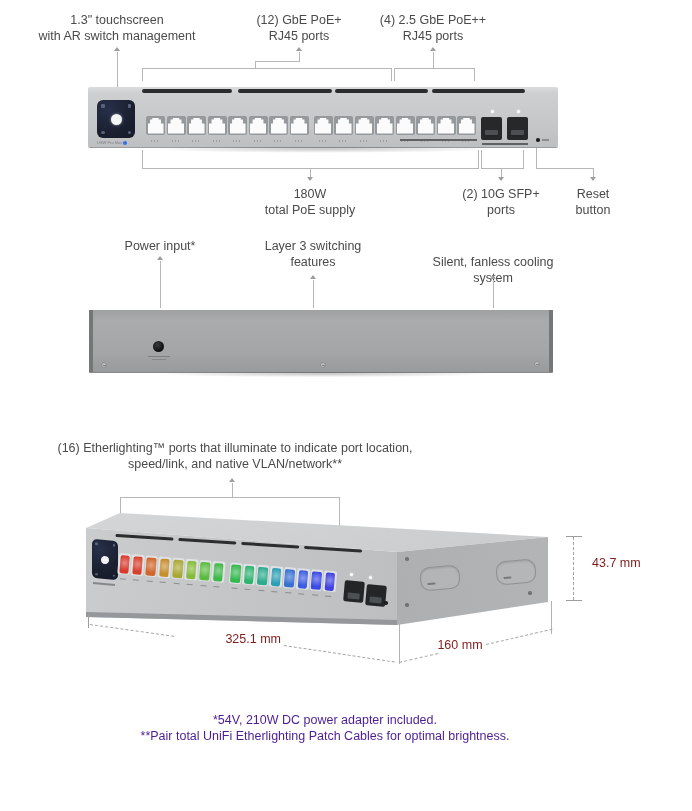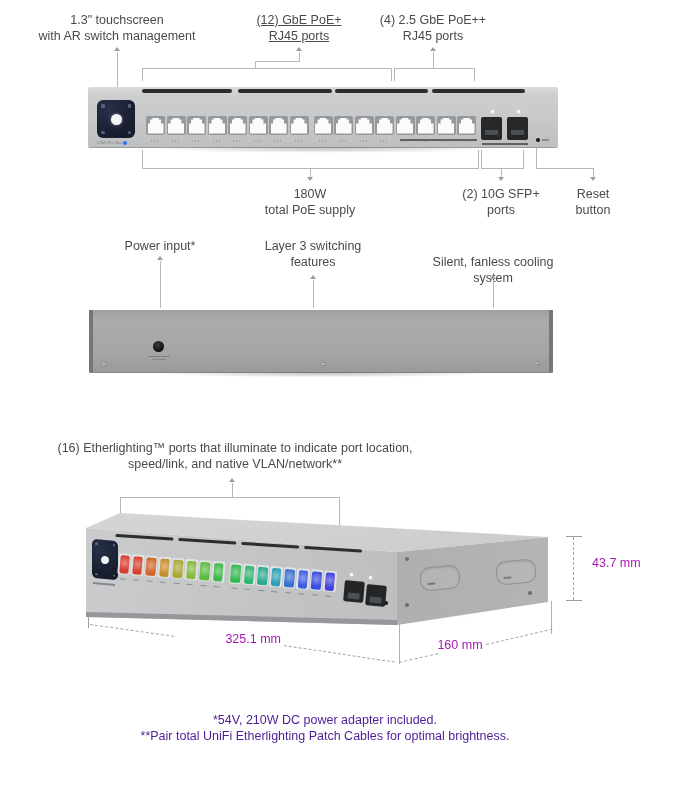--- a/index.html
+++ b/index.html
@@ -13,21 +13,21 @@
   .hline{position:absolute;height:1px;background:#b5b7b9;}
   .arr{position:absolute;width:0;height:0;border-left:3px solid transparent;border-right:3px solid transparent;}
   .arr.up{border-bottom:4.5px solid #9b9d9f;}
   .arr.down{border-top:4.5px solid #9b9d9f;}
   .bracket-dn{position:absolute;border:1px solid #b5b7b9;border-bottom:none;}
   .bracket-up{position:absolute;border:1px solid #b5b7b9;border-top:none;}
   
   .dashv{position:absolute;width:0;border-left:1px dashed #a3a5a7;}
   .dashh{position:absolute;height:0;border-top:1px dashed #a3a5a7;transform-origin:left top;}
   .dimtick{position:absolute;height:1px;width:16px;background:#9b9da0;}
-  .dim{position:absolute;color:#a21caf;font-size:12.5px;}
+  .dim{position:absolute;color:#7f1d1d;font-size:12.5px;}
   
   .dev-front{position:absolute;left:88px;top:87px;width:470px;height:60px;border-radius:2px;
              background:linear-gradient(#dadcdd 0%,#cdcfd1 10%,#c6c8ca 55%,#bdbfc1 100%);
              box-shadow:0 1px 0 #9a9c9e;}
   .vent{position:absolute;height:3.5px;border-radius:2px;background:#2b2c2e;top:2px;}
   .screen{position:absolute;left:9px;top:13px;width:38px;height:38px;border-radius:6px;
           background:radial-gradient(circle at 30% 25%, #27304a 0%, #1a2030 60%, #141927 100%);}
   .screen .knob{position:absolute;left:50%;top:50%;width:11px;height:11px;margin:-5.5px 0 0 -5.5px;
           border-radius:50%;background:#f4f5f6;box-shadow:0 0 3px rgba(255,255,255,.5);}
   .screen .cdot{position:absolute;width:3.5px;height:3.5px;border-radius:1px;background:#59617a;}
@@ -99,21 +99,21 @@
 </style>
 </head>
 <body>
 
 <div class="page">
 
   <div class="lbl" style="left:22px;top:13px;width:190px;">
     <span class="ln">1.3" touchscreen</span>
     <span class="ln">with AR switch management</span>
   </div>
-  <div class="lbl" style="left:224px;top:13px;width:150px;text-decoration:underline;">
+  <div class="lbl" style="left:224px;top:13px;width:150px;">
     <span class="ln">(12) GbE PoE+</span>
     <span class="ln">RJ45 ports</span>
   </div>
   <div class="lbl" style="left:358px;top:13px;width:150px;">
     <span class="ln">(4) 2.5 GbE PoE++</span>
     <span class="ln">RJ45 ports</span>
   </div>
 
   <span class="arr up" style="left:114px;top:47px;"></span>
   <span class="vline" style="left:117px;top:52px;height:36px;"></span>

